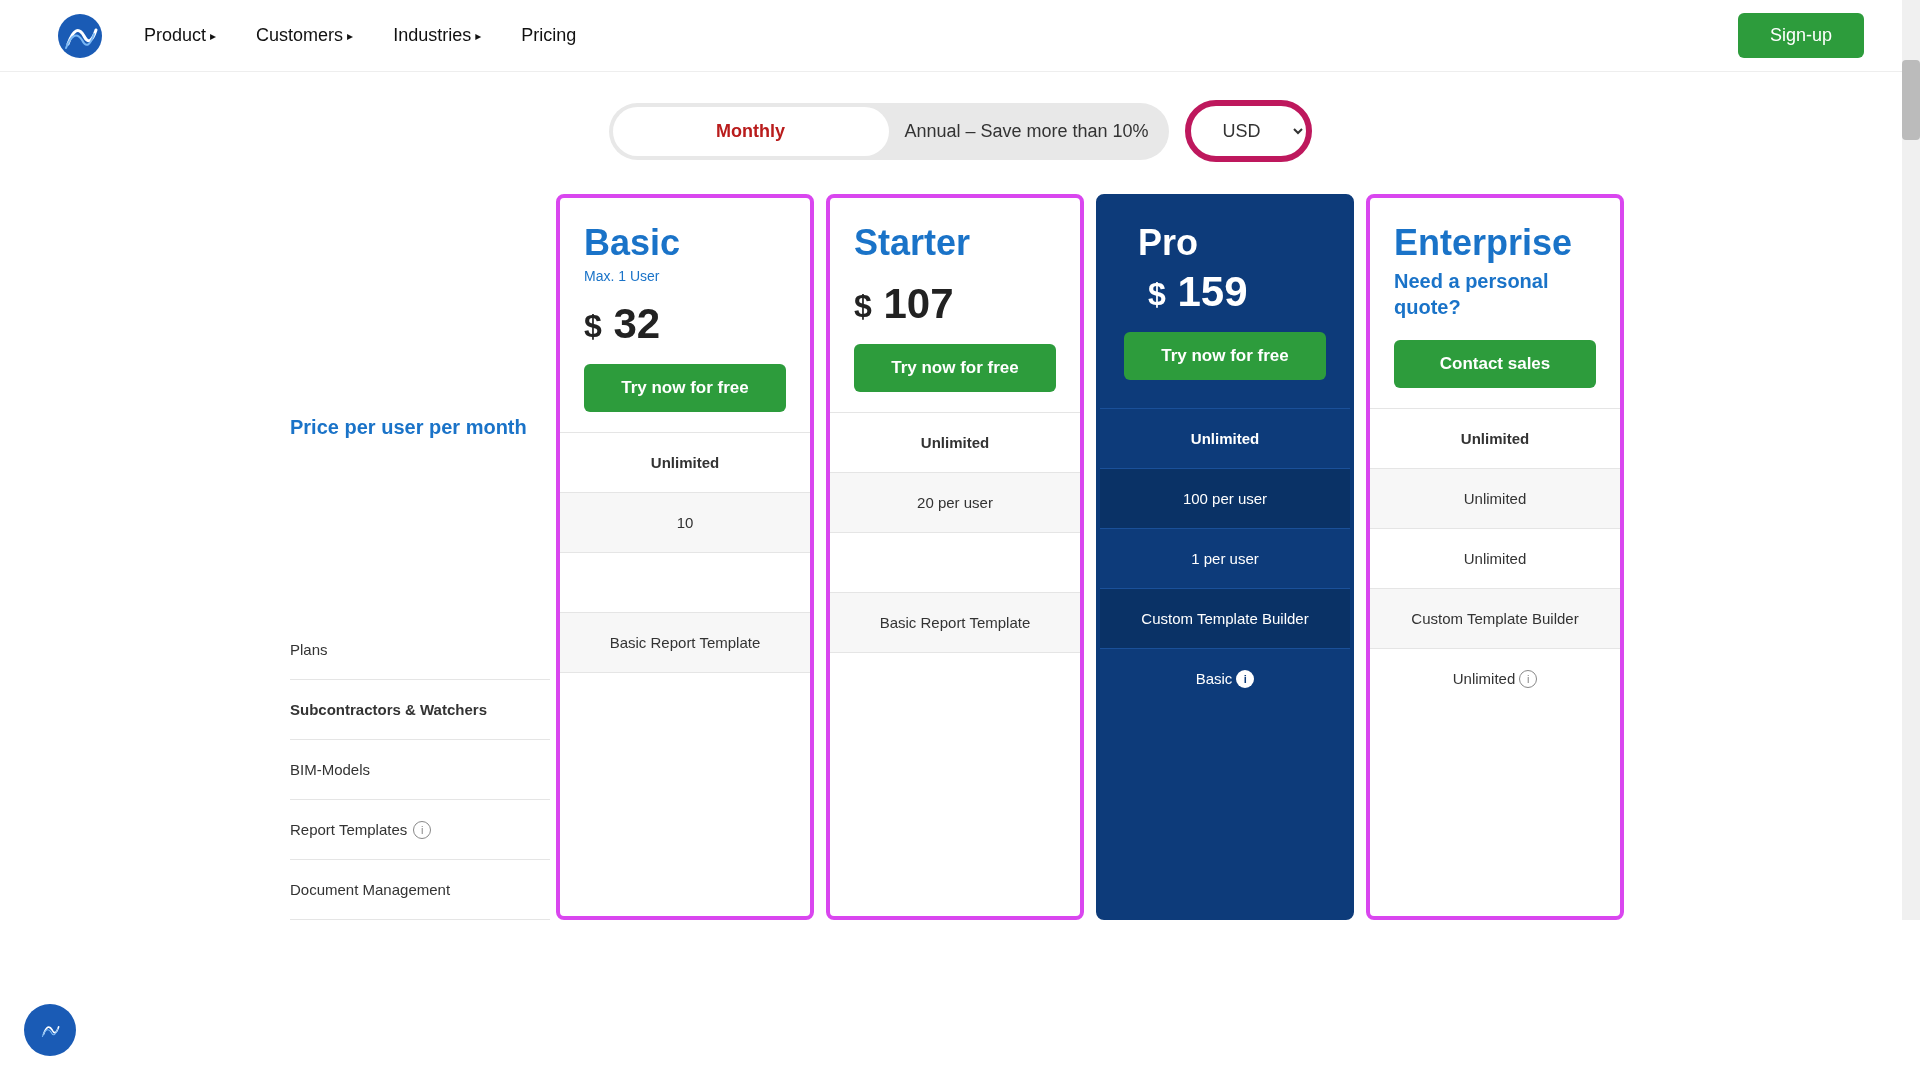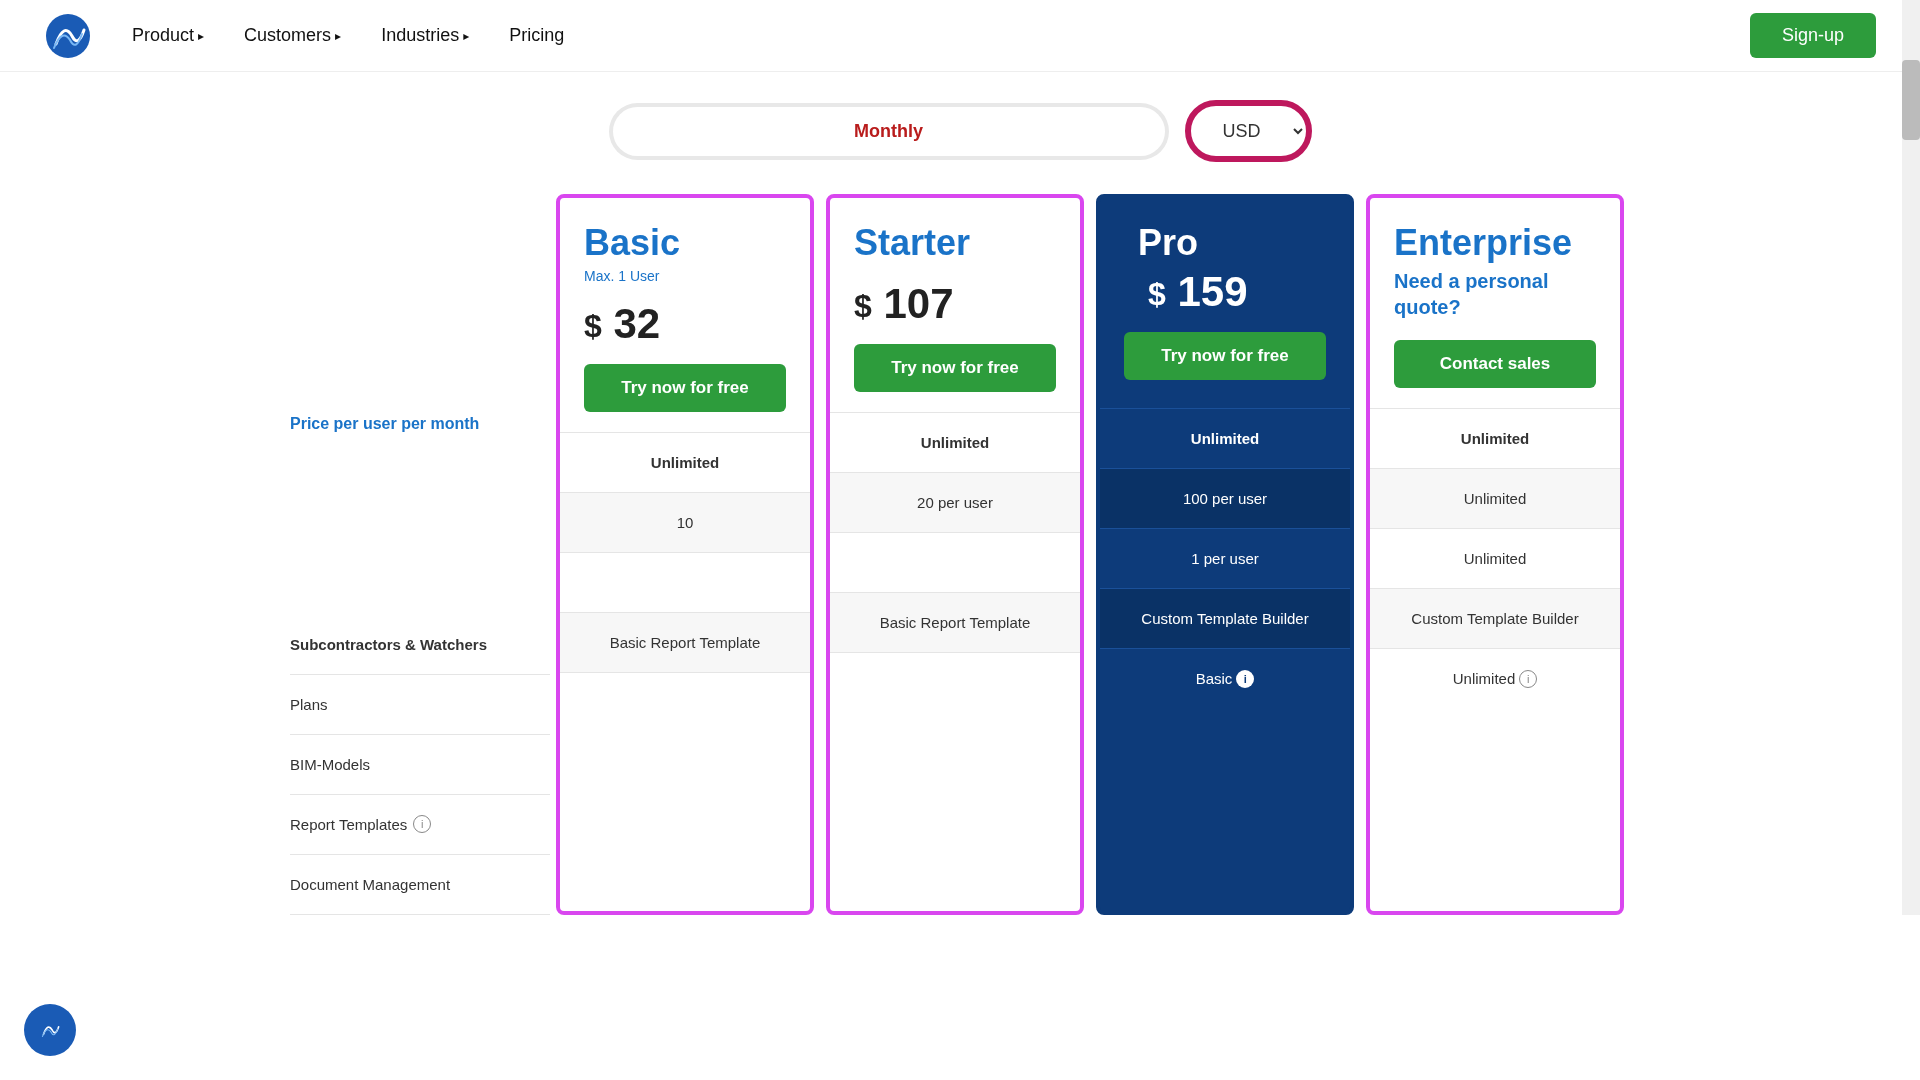--- a/index.html
+++ b/index.html
@@ -2,21 +2,21 @@
 <html><head>
   <meta charset="utf-8">
   <style>
     * { box-sizing: border-box; margin: 0; padding: 0; }
     body { font-family: Arial, sans-serif; background: #fff; color: #333; min-width: 1440px; }
 
     
     .navbar {
       display: flex;
       align-items: center;
-      padding: 0 44px;
+      padding: 0 56px;
       height: 72px;
       border-bottom: 1px solid #eee;
       position: relative;
       justify-content: center;
     }
     .nav-logo {
       width: 48px;
       height: 48px;
       margin-right: 40px;
     }
@@ -118,21 +118,21 @@
     }
 
     
     .label-col {
       width: 260px;
       flex-shrink: 0;
       padding-top: 220px;
     }
     .label-col .price-label {
       color: #1a73c8;
-      font-size: 16px;
+      font-size: 20px;
       font-weight: 600;
       line-height: 1.3;
       margin-bottom: 180px;
     }
     .feature-label {
       font-size: 15px;
       color: #333;
       padding: 18px 0;
       border-bottom: 1px solid #e5e5e5;
       display: flex;
@@ -320,34 +320,35 @@
   <button class="nav-signup">Sign-up</button>
 
   <div class="scrollbar">
     <div class="scrollbar-thumb"></div>
   </div>
 </nav>
 
 <div class="billing-toggle-wrap">
   <div class="billing-toggle">
     <button class="toggle-btn active">Monthly</button>
+    <button class="toggle-btn">Annual – Save more than 10%</button>
   </div>
   <select class="currency-select">
     <option>USD</option>
     <option>EUR</option>
     <option>GBP</option>
   </select>
 </div>
 
 <div class="pricing-main">
 
   <div class="label-col">
     <div class="price-label">Price per user per month</div>
+    <div class="feature-label">Plans</div>
     <div class="feature-label bold">Subcontractors &amp; Watchers</div>
-    <div class="feature-label">Plans</div>
     <div class="feature-label">BIM-Models</div>
     <div class="feature-label">
       <span>Report Templates</span>
       <span class="info-icon">i</span>
     </div>
     <div class="feature-label">Document Management</div>
   </div>
 
   <div class="plans-wrap">
 

